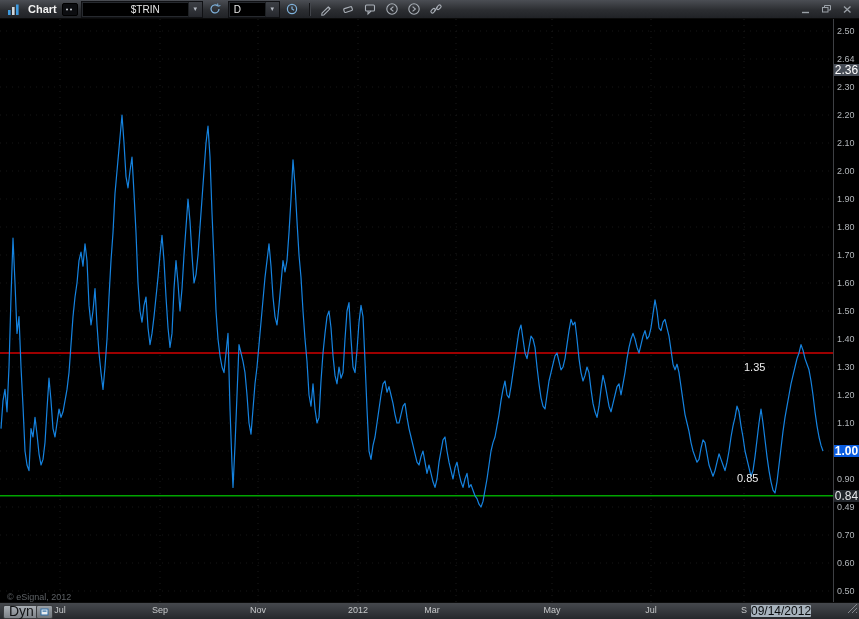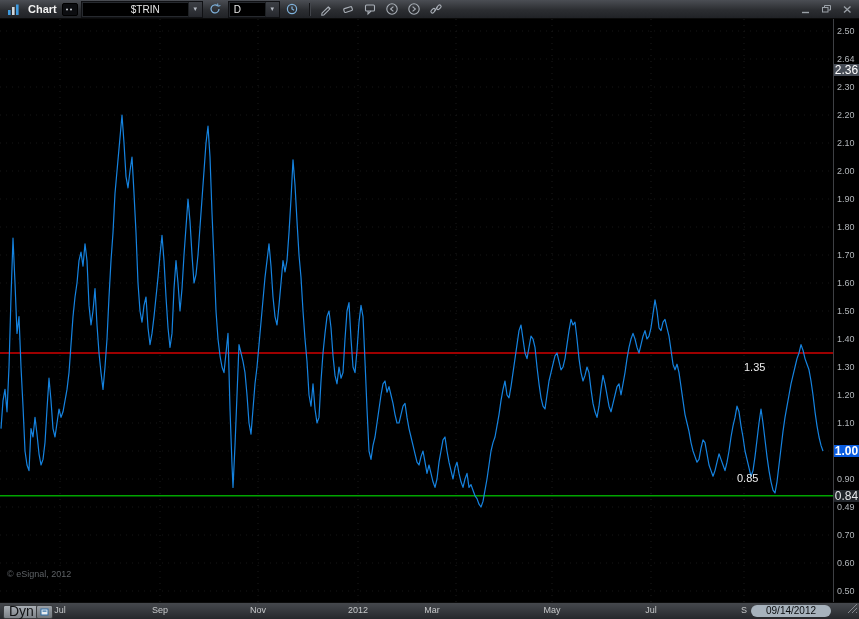--- a/index.html
+++ b/index.html
@@ -24,21 +24,21 @@
   .sep{width:1px;height:13px;background:#141518;box-shadow:1px 0 0 #42454b;margin:0 4px;}
   .spacer{flex:1;}
   .winbtn{width:16px;height:13px;display:inline-flex;align-items:center;justify-content:center;margin-left:2px;}
 
   
   .chart-region{position:absolute;top:19px;left:0;width:833px;height:583px;background:#000;overflow:hidden;}
   #plot{position:absolute;left:0;top:0;}
   .legend{position:absolute;top:6px;left:6px;z-index:5;}
   .legend .l1{color:#d6d6d6;font-size:9px;}
   .legend .l2{color:#8f9296;font-size:9px;margin-top:3px;}
-  .copyright{position:absolute;left:7px;bottom:23px;color:#5d6165;font-size:9px;z-index:5;}
+  .copyright{position:absolute;left:7px;bottom:0;color:#5d6165;font-size:9px;z-index:5;}
 
   
   .axis{position:absolute;top:19px;right:0;width:26px;height:583px;background:#000;
     border-left:1px solid #3e4044;box-sizing:border-box;}
   .yl{position:absolute;left:3px;color:#b2b6ba;font-size:9px;line-height:10px;}
   .abadge{position:absolute;left:0;width:25px;text-align:center;font-size:12px;line-height:12px;
     color:#fff;border-radius:0;z-index:3;}
   .abadge.gray{background:#474d57;}
   .abadge.blue{background:#0a5ce0;font-weight:bold;}
   .abadge.marker{background:#22262b;color:#e4e6e8;z-index:2;}
@@ -47,22 +47,22 @@
   .bottombar{position:absolute;left:0;bottom:0;right:0;height:17px;box-sizing:border-box;
     background:linear-gradient(#45484d,#26282c);border-top:1px solid #0b0b0b;}
   #x-ticks{position:absolute;inset:0;}
   .xl{position:absolute;top:2px;transform:translateX(-50%);color:#c6c8ca;font-size:9px;}
   .dyn{position:absolute;left:3px;top:2px;height:12px;padding:0 5px;z-index:4;
     background:linear-gradient(#aaafb5,#7c8187);border:1px solid #3a3c3f;border-radius:2px;
     color:#121315;font-size:14px;line-height:11px;}
   .dyn-ico{position:absolute;left:36px;top:2px;width:15px;height:12px;z-index:4;
     background:linear-gradient(#9ba0a6,#6e7378);border:1px solid #3a3c3f;border-radius:2px;
     display:inline-flex;align-items:center;justify-content:center;}
-  .datebadge{position:absolute;left:751px;top:2px;height:12px;padding:0 15px;z-index:5;
-    background:#a7b2bc;color:#0a0c0e;font-size:10px;line-height:12px;border-radius:6px;}
+  .datebadge{position:absolute;left:751px;top:2px;height:12px;padding:0 0;z-index:5;
+    background:#a7b2bc;color:#0a0c0e;font-size:12px;line-height:12px;border-radius:1px;}
   .grip{position:absolute;right:1px;bottom:1px;}
 </style>
 </head>
 <body>
 
 <div class="app">
 
   <div class="titlebar">
     <span class="tbtn">
       <svg width="13" height="13">

